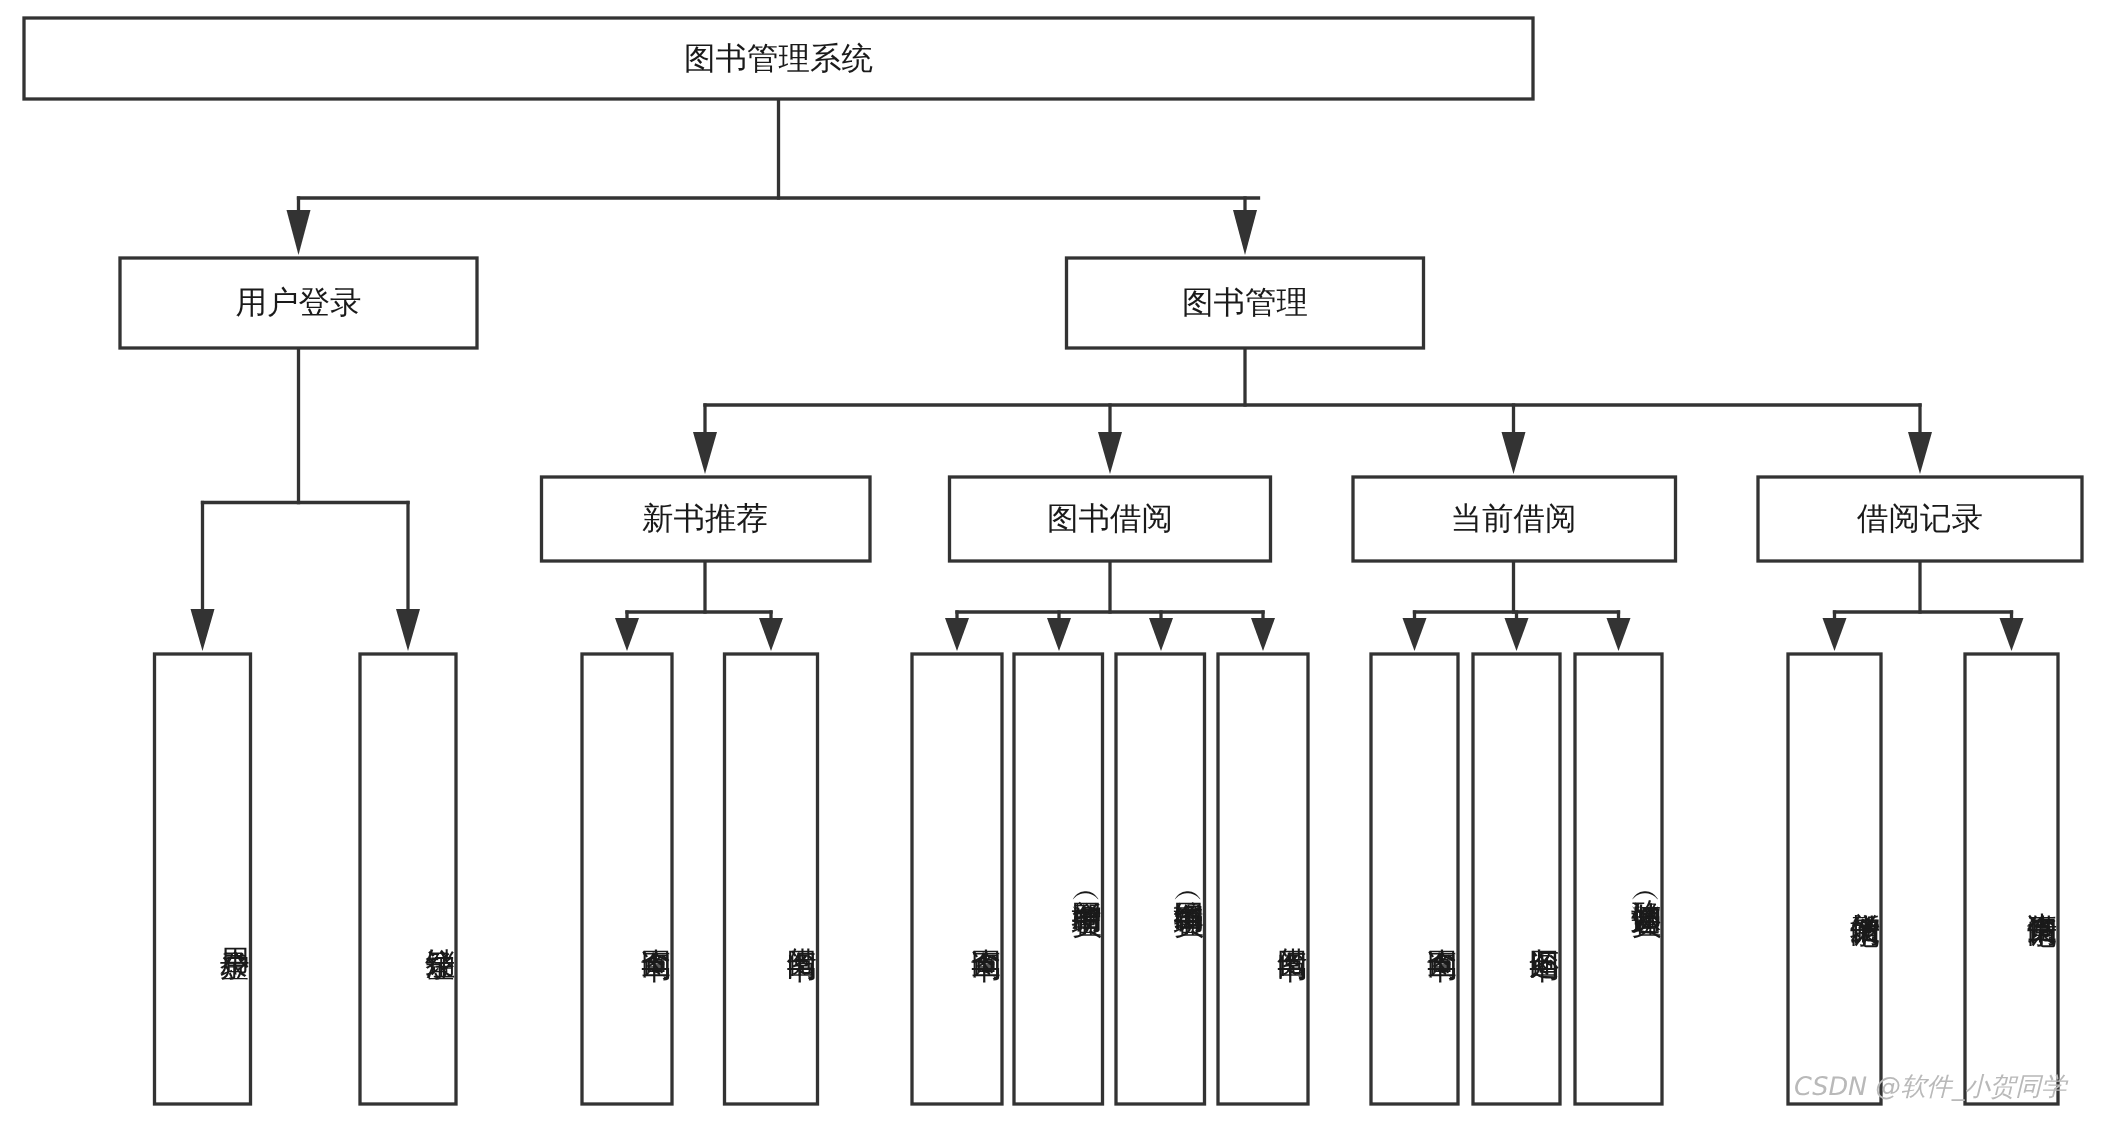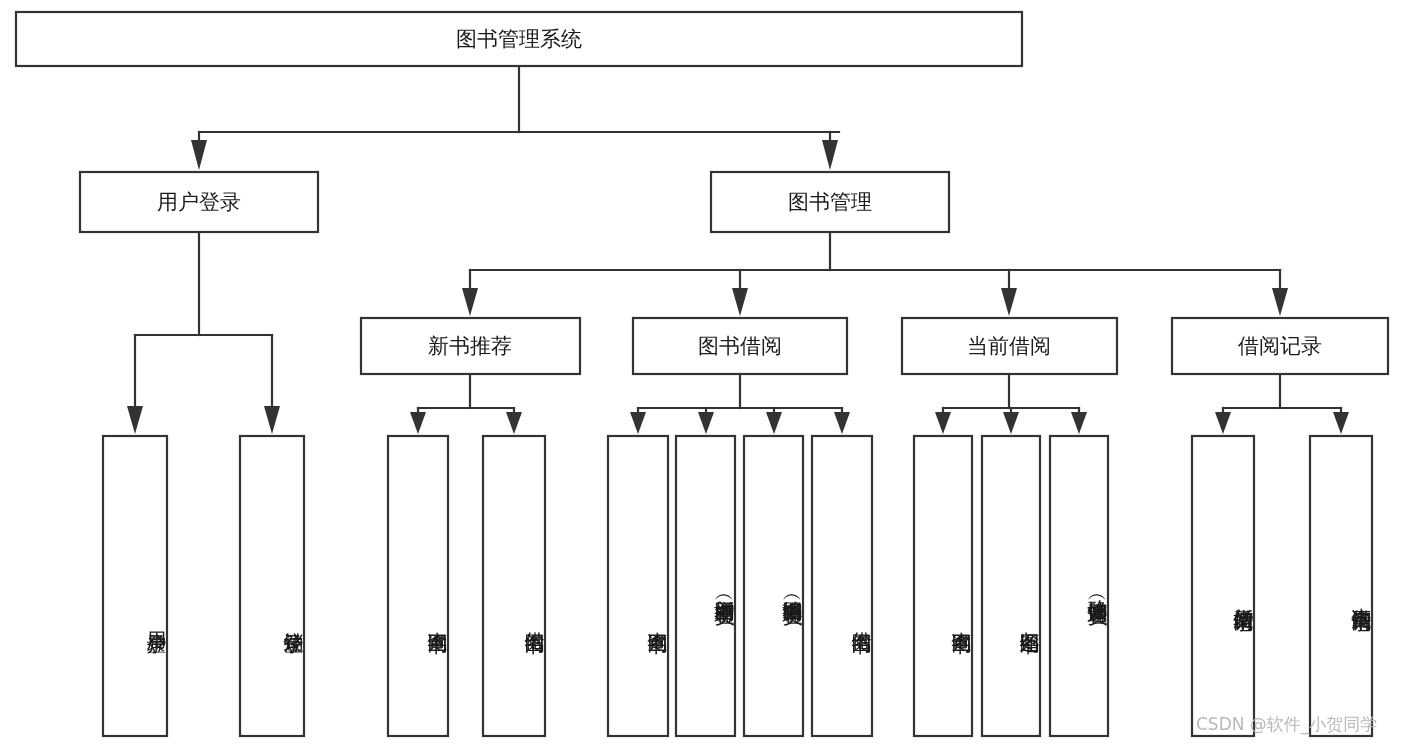--- a/index.html
+++ b/index.html
@@ -208,15 +208,15 @@
   <div class="label-vertical" style="left:608px; top:500px; width:60px; height:236px;">查询图书</div>
   <div class="label-vertical" style="left:676px; top:443px; width:59px; height:290px;">新增图书（管理员）</div>
   <div class="label-vertical" style="left:744px; top:443px; width:59px; height:290px;">编辑图书（管理员）</div>
   <div class="label-vertical" style="left:812px; top:500px; width:60px; height:236px;">借阅图书</div>
   <div class="label-vertical" style="left:914px; top:500px; width:58px; height:236px;">查询图书</div>
   <div class="label-vertical" style="left:982px; top:500px; width:58px; height:236px;">归还图书</div>
   <div class="label-vertical" style="left:1050px; top:443px; width:58px; height:290px;">确认归还（管理员）</div>
   <div class="label-vertical" style="left:1192px; top:455px; width:62px; height:280px;">新增借阅记录</div>
   <div class="label-vertical" style="left:1310px; top:455px; width:62px; height:280px;">查询借阅记录</div>
 
-  <div class="watermark" style="left:1196px; top:713px;">CSDN @软件_小贺同学</div>
+  <div class="watermark" style="left:1196px; top:713px;font-style:italic;">CSDN @软件_小贺同学</div>
 
 </div>
 
 </body></html>

